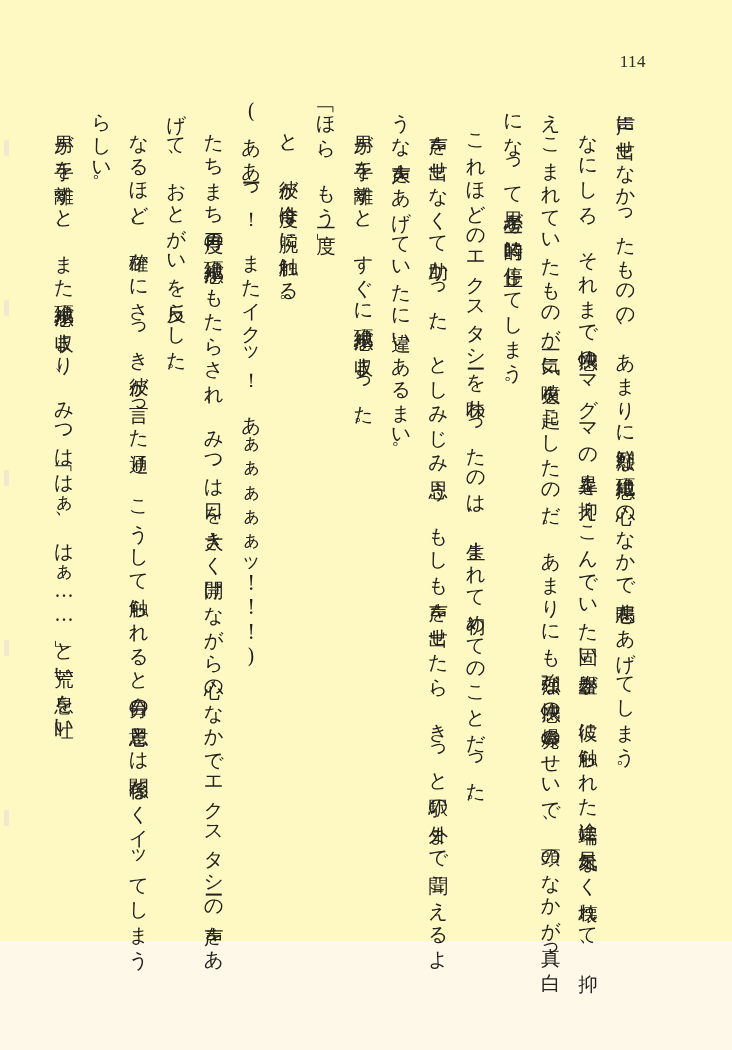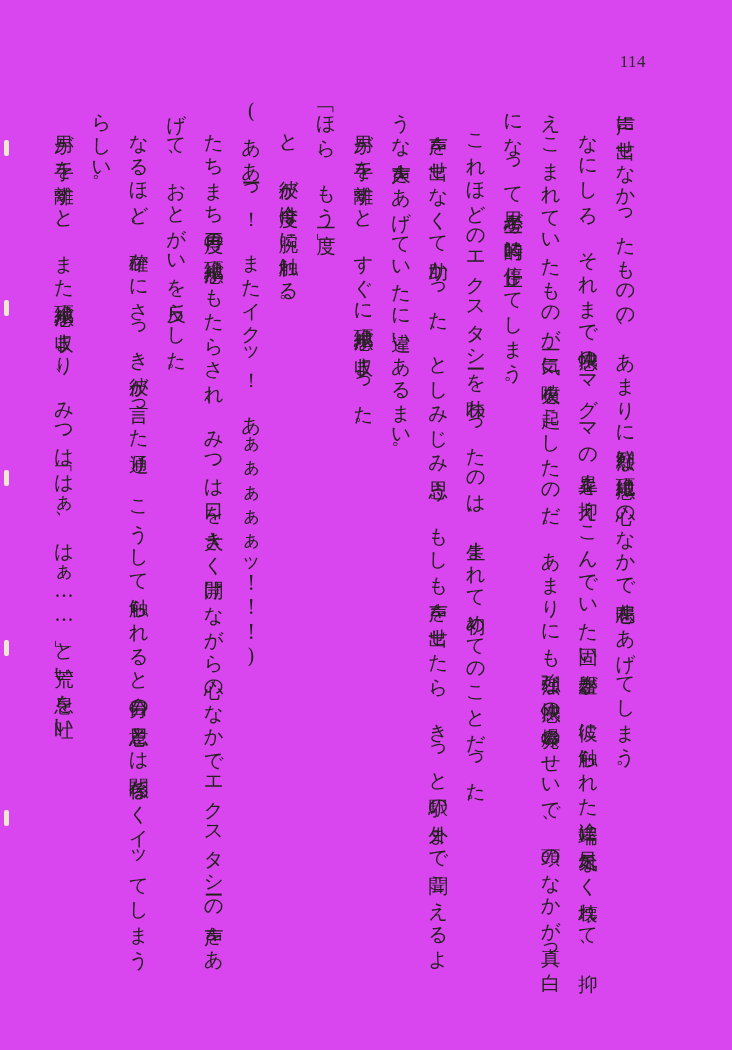--- a/index.html
+++ b/index.html
@@ -9,22 +9,22 @@
   body {
     width: 732px;
     height: 1050px;
     background: #fdf8e8;
     font-family: "Liberation Serif", "DejaVu Serif", serif;
     overflow: hidden;
   }
   .page {
     position: relative;
     width: 732px;
-    height: 1050px;
-    background: #d946ef;
+    height: 941px;
+    background: #fef9c3;
     box-sizing: border-box;
   }
   
   .page-number {
     position: absolute;
     top: 52px;
     right: 86px;
     font-size: 17px;
     color: #2b2b28;
     letter-spacing: 0.5px;

